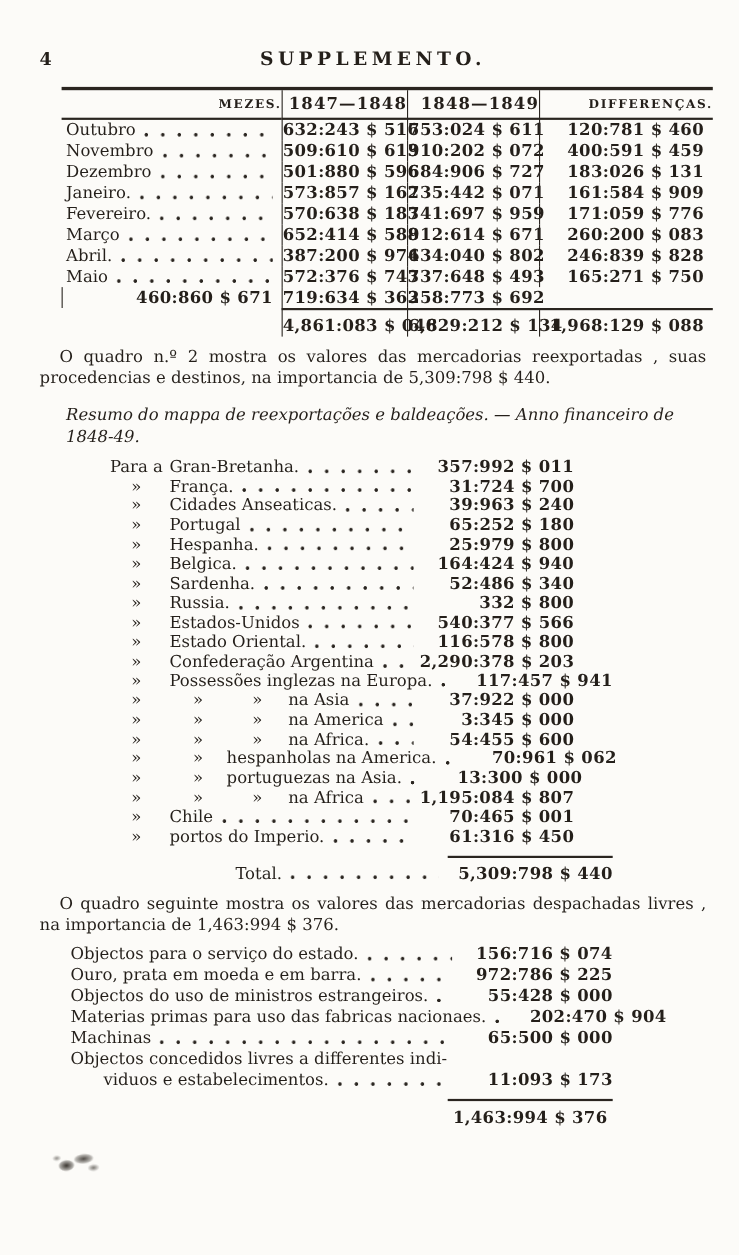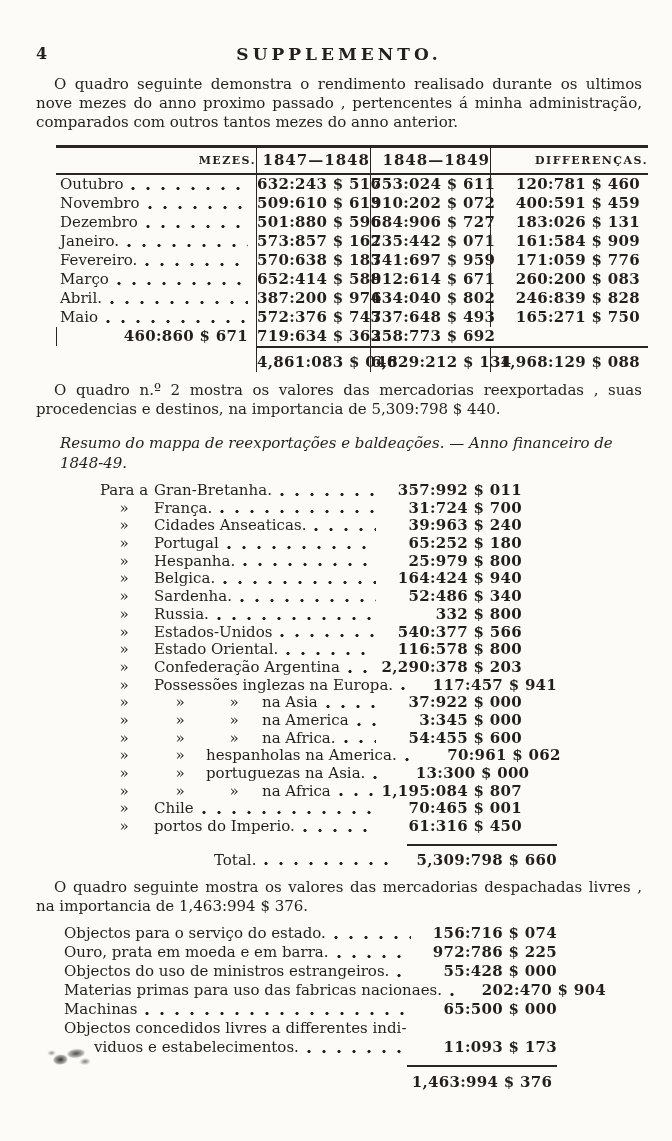--- a/index.html
+++ b/index.html
@@ -72,21 +72,20 @@
 </head>
 <body>
 
 <div class="page">
 
   <div class="hdr">
     <span class="pagenum">4</span>
     <span class="title">SUPPLEMENTO.</span>
   </div>
 
-  <p class="para">O quadro seguinte demonstra o rendimento realisado durante os ultimos nove mezes do anno proximo passado , pertencentes á minha administração, comparados com outros tantos mezes do anno anterior.</p>
 
   <div class="rev-table">
     <div class="tr th">
       <div class="td hcap">MEZES.</div>
       <div class="td hyear vline">1847—1848</div>
       <div class="td hyear vline">1848—1849</div>
       <div class="td hcap vline">DIFFERENÇAS.</div>
     </div>
 
     <div>
@@ -355,21 +354,21 @@
 
         <span class="rlabel">portos  do  Imperio.</span>
         <span class="dots"></span>
         <span class="rvalue num">61:316 $ 450</span>
       </div>
     </div>
 
   <div class="res-total">
     <span>Total.</span>
     <span class="dots"></span>
-    <span class="tvalue num">5,309:798 $ 660</span>
+    <span class="tvalue num">5,309:798 $ 440</span>
   </div>
 
   <p class="para">O quadro seguinte  mostra os valores das mercadorias despachadas livres , na importancia de 1,463:994 $ 376.</p>
 
   <div class="df-list">
 
       <div class="df-row">
         <span class="rlabel">Objectos para  o  serviço  do  estado.</span>
         <span class="dots"></span>
         <span class="rvalue num">156:716 $ 074</span>

